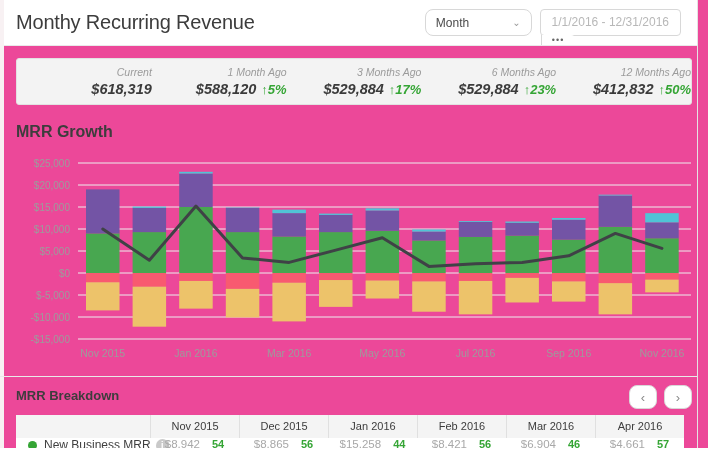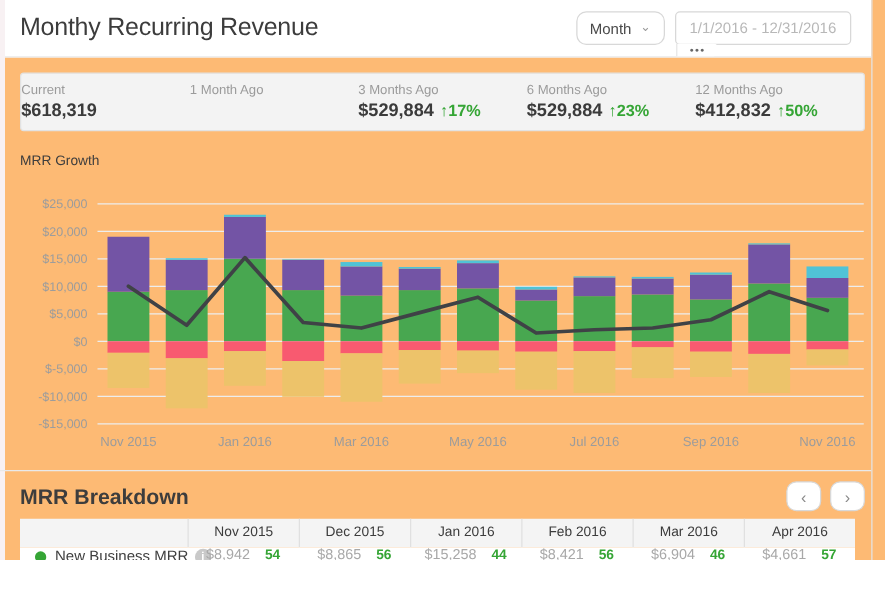--- a/index.html
+++ b/index.html
@@ -1,46 +1,46 @@
 <!DOCTYPE html>
 <html><head>
 <meta charset="utf-8">
 <style>
   * { margin:0; padding:0; box-sizing:border-box; }
   html,body { background:#fff; }
   body { font-family:"Liberation Sans", sans-serif; }
-  .page { position:relative; width:708px; height:448px; background:#fdba74; overflow:hidden; }
+  .page { position:relative; width:708px; height:448px; background:#ec4899; overflow:hidden; }
   .left-strip { position:absolute; left:0; top:0; width:4px; height:472px; background:#f8f1f3; }
   .right-divider { position:absolute; left:697px; top:0; width:1px; height:472px; background:#e3e3e3; }
 
   .app-header { position:absolute; left:4px; top:0; width:693px; height:46px; border-bottom:1px solid #e9e9e9;
                 display:flex; align-items:center; justify-content:space-between; padding:0 16px 0 12px; background:#fff; }
   .page-title { font-size:20px; font-weight:400; color:#3c3c3c; letter-spacing:-0.2px; }
   .header-controls { display:flex; align-items:center; gap:8px; }
   .btn { background:#fff; border:1px solid #d8d8d8; border-radius:8px; height:27px; font-size:12px; color:#4a4a4a;
-         display:flex; align-items:center; cursor:pointer; }
+         display:flex; align-items:center; cursor:pointer;gap:36px; }
   .month-btn { padding:0 10px; }
   .month-chevron { margin-left:7px; color:#9a9a9a; font-size:10px; line-height:1; }
   .date-range { display:flex; align-items:stretch; border:1px solid #d8d8d8; border-radius:4px; height:27px; background:#fff;flex-direction:column; }
   .date-value { padding:0 11px; font-size:12px; color:#b8b8b8; line-height:25px; }
   .more-btn { width:34px; border:none; border-left:1px solid #d8d8d8; background:#fff; color:#666;
               font-size:9px; letter-spacing:1px; display:flex; align-items:center; justify-content:center; cursor:pointer; border-radius:0 4px 4px 0; }
 
   .stats-bar { position:absolute; left:16px; top:58px; width:676px; height:47px; background:#f3f3f3;
                border:1px solid #e2e2e2; border-radius:3px; display:flex; }
-  .stat { flex:1; text-align:left; padding-top:7px; }
+  .stat { flex:1; text-align:right; padding-top:7px;font-style:italic; }
   .stat-label { font-size:10.5px; color:#9b9b9b; margin-bottom:3px; }
   .stat-value { font-size:14.5px; font-weight:700; color:#3b3b3b; }
   .stat-delta { font-weight:700; font-size:13px; margin-left:5px; }
 
-  .growth-title { position:absolute; left:16px; top:123px; font-size:11px; font-weight:400; color:#3d3d3d; }
+  .growth-title { position:absolute; left:16px; top:123px; font-size:16px; font-weight:700; color:#3d3d3d; }
   #growth-chart { position:absolute; left:0; top:148px; }
 
   .section-divider { position:absolute; left:0; top:376px; width:697px; height:1px; background:#e9e9e9; }
-  .breakdown-title { position:absolute; left:16px; top:388px; font-size:17px; font-weight:700; color:#3d3d3d; }
+  .breakdown-title { position:absolute; left:16px; top:388px; font-size:13px; font-weight:700; color:#3d3d3d; }
   .breakdown-nav { position:absolute; left:629px; top:385px; display:flex; gap:7px; }
   .nav-btn { width:28px; height:24px; justify-content:center; color:#8a8a8a; font-size:13px; }
 
   .table-header { position:absolute; left:16px; top:415px; width:668px; height:23px; background:#f4f4f4; display:flex; }
   .th-cell { flex:1; text-align:center; line-height:23px; font-size:11px; color:#3c3c3c; border-left:1px solid #e0e0e0; }
   .th-cell.first { flex:none; width:134px; border-left:none; }
 
   .table-row { position:absolute; left:16px; top:438px; width:668px; height:31px; display:flex; background:#fff;
                border-bottom:1px solid #ef4444; align-items:flex-start; }
   .row-head { flex:none; width:134px; display:flex; align-items:center; padding-left:12px; }
@@ -73,20 +73,21 @@
     </div>
   </header>
 
   <div class="stats-bar" id="stats-bar">
       <div class="stat">
         <div class="stat-label">Current</div>
         <div class="stat-value"><span class="">$618,319</span></div>
       </div>
       <div class="stat">
         <div class="stat-label">1 Month Ago</div>
+        <div class="stat-value"><span class="">$588,120</span><span class="stat-delta" style="color: rgb(53, 165, 53);"><span class="">↑</span><span class="">5%</span></span></div>
       </div>
       <div class="stat">
         <div class="stat-label">3 Months Ago</div>
         <div class="stat-value"><span class="">$529,884</span><span class="stat-delta" style="color: rgb(53, 165, 53);"><span class="">↑</span><span class="">17%</span></span></div>
       </div>
       <div class="stat">
         <div class="stat-label">6 Months Ago</div>
         <div class="stat-value"><span class="">$529,884</span><span class="stat-delta" style="color: rgb(53, 165, 53);"><span class="">↑</span><span class="">23%</span></span></div>
       </div>
       <div class="stat">

